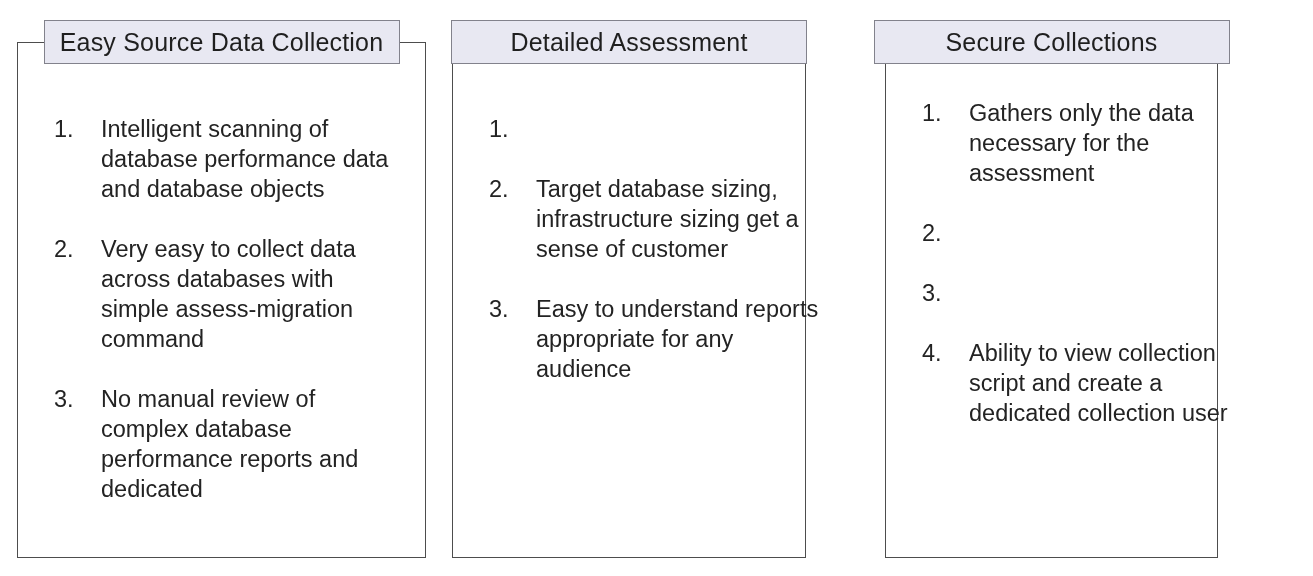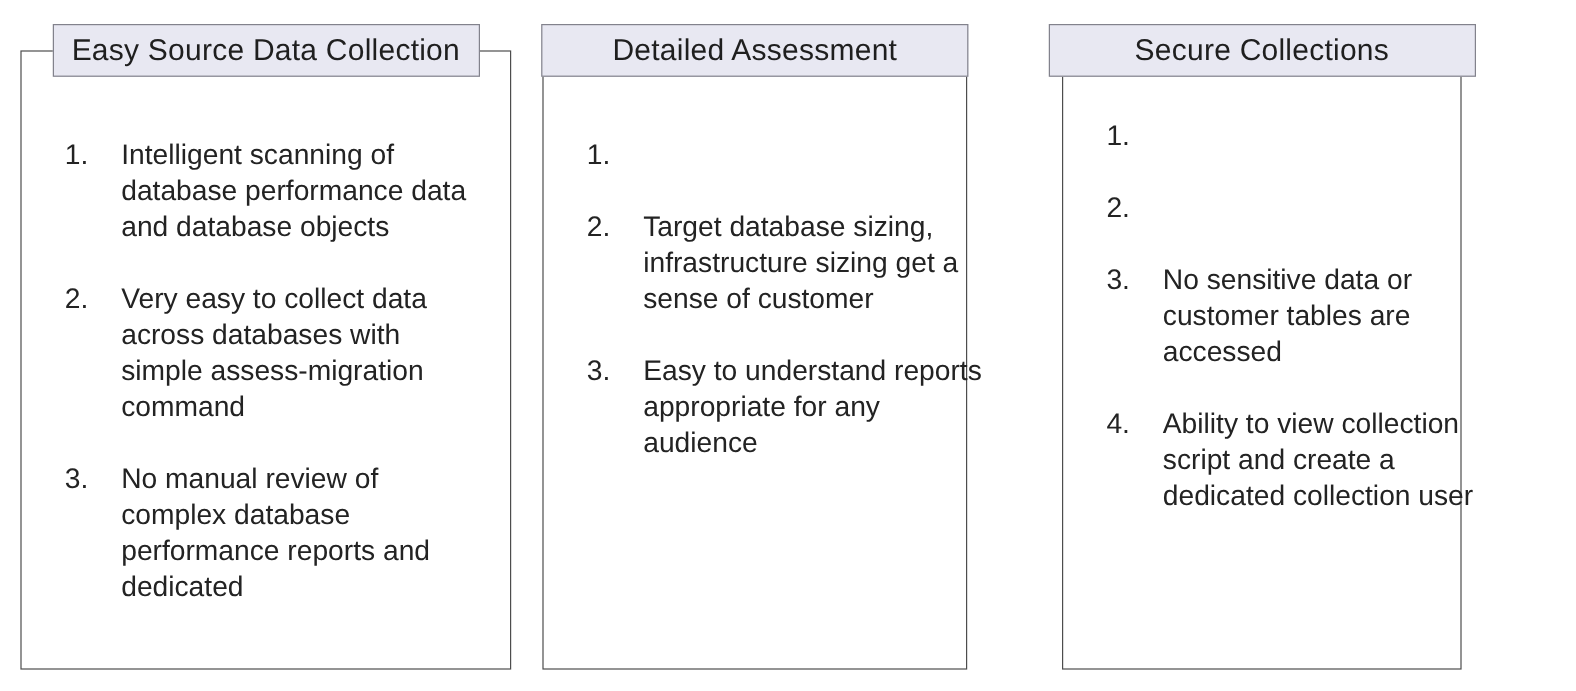--- a/index.html
+++ b/index.html
@@ -117,29 +117,29 @@
   </ol>
 </section>
 
 <section class="panel panel-3">
   <div class="panel-header">
     <span class="panel-title">Secure Collections</span>
   </div>
   <ol class="panel-list">
     <li class="list-item">
       <span class="list-item-num">1.</span>
+      <span class="list-item-text">Gathers only the data
+necessary for the
+assessment</span>
     </li>
     <li class="list-item">
       <span class="list-item-num">2.</span>
     </li>
     <li class="list-item">
       <span class="list-item-num">3.</span>
-      <span class="list-item-text">No sensitive data or
-customer tables are
-accessed</span>
     </li>
     <li class="list-item">
       <span class="list-item-num">4.</span>
       <span class="list-item-text">Ability to view collection
 script and create a
 dedicated collection user</span>
     </li>
   </ol>
 </section>
 

